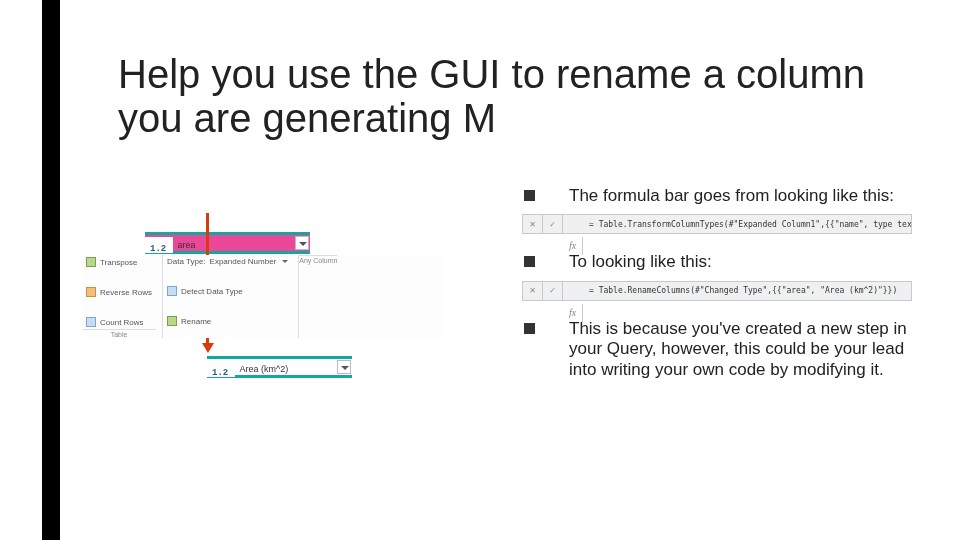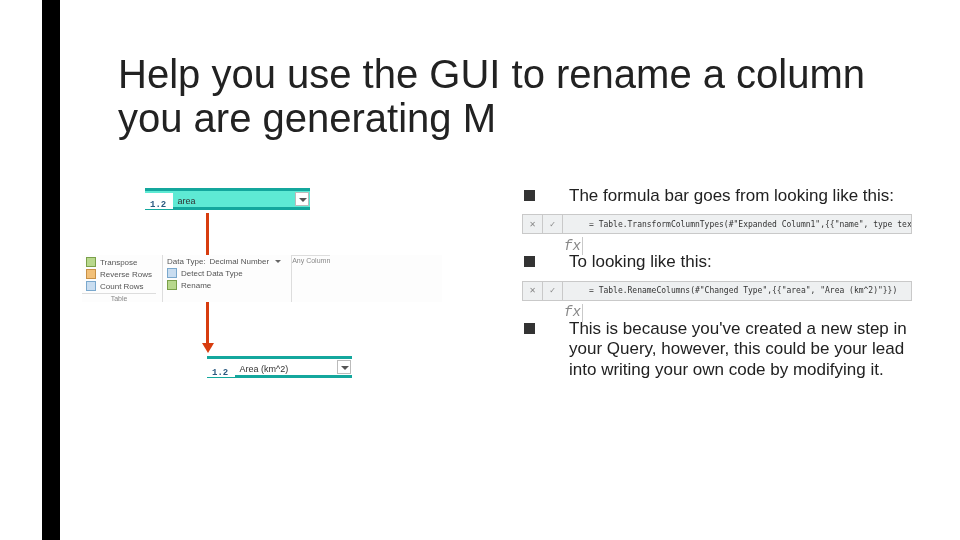--- a/index.html
+++ b/index.html
@@ -80,21 +80,22 @@
   .col-hdr .caret::after {
     content: "";
     position: absolute;
     left: 3px;
     top: 5px;
     border-left: 4px solid transparent;
     border-right: 4px solid transparent;
     border-top: 4px solid #555;
   }
   .col-hdr.sel {
-    background: #5eead4;
+    background: #ec4899;
+    margin-top: 44px;
   }
   .col-hdr.sel .icon-area { background: #fff; }
   
   .arrow-down {
     position: absolute;
     left: 202px;
     top: 213px;
   }
   .arrow-shaft {
     width: 3px;
@@ -128,21 +129,21 @@
   }
   .ribbon .row {
     display: flex;
     gap: 4px;
     padding: 2px 0;
     align-items: center;
   }
   .ribbon .stack {
     display: flex;
     flex-direction: column;
-    gap: 2px;
+    gap: 20px;
     padding: 2px 4px;
   }
   .ribbon .stack .row { padding: 0; }
   .ribbon .mini-ico {
     width: 10px;
     height: 10px;
     background: #b8d88c;
     display: inline-block;
     border: 1px solid #7aa04a;
     flex-shrink: 0;
@@ -221,22 +222,22 @@
     color: #888;
     border-right: 1px solid #c9c9c9;
     height: 100%;
     display:flex;
     align-items:center;
     justify-content:center;
     flex-shrink: 0;
   }
   .fbar .fx {
     font-style: italic;
-    font-family: Liberation Mono, monospace;
-    font-size: 14px;
+    font-family: Liberation Serif, serif;
+    font-size: 10px;
     margin-top: 44px;
   }
   .fbar .eq {
     padding-left: 6px;
     white-space: nowrap;
     overflow: hidden;
     font-family: Consolas, monospace;
     font-size: 8px;
     color: #333;
   }
@@ -278,21 +279,21 @@
             <span class="mini-ico c"></span>
             <span>Count Rows</span>
           </div>
       </div>
       <div class="group-label">Table</div>
     </div>
     <div class="sect">
       <div class="stack">
         <div class="row">
           <span>Data Type:</span>
-          <span>Decimal Number</span>
+          <span>Expanded Number</span>
             <span class="drop-tri"></span>
         </div>
         <div class="row">
             <span class="mini-ico c"></span>
             <span>Detect Data Type</span>
           </div>
         <div class="row">
             <span class="mini-ico"></span>
             <span>Rename</span>
           </div>

